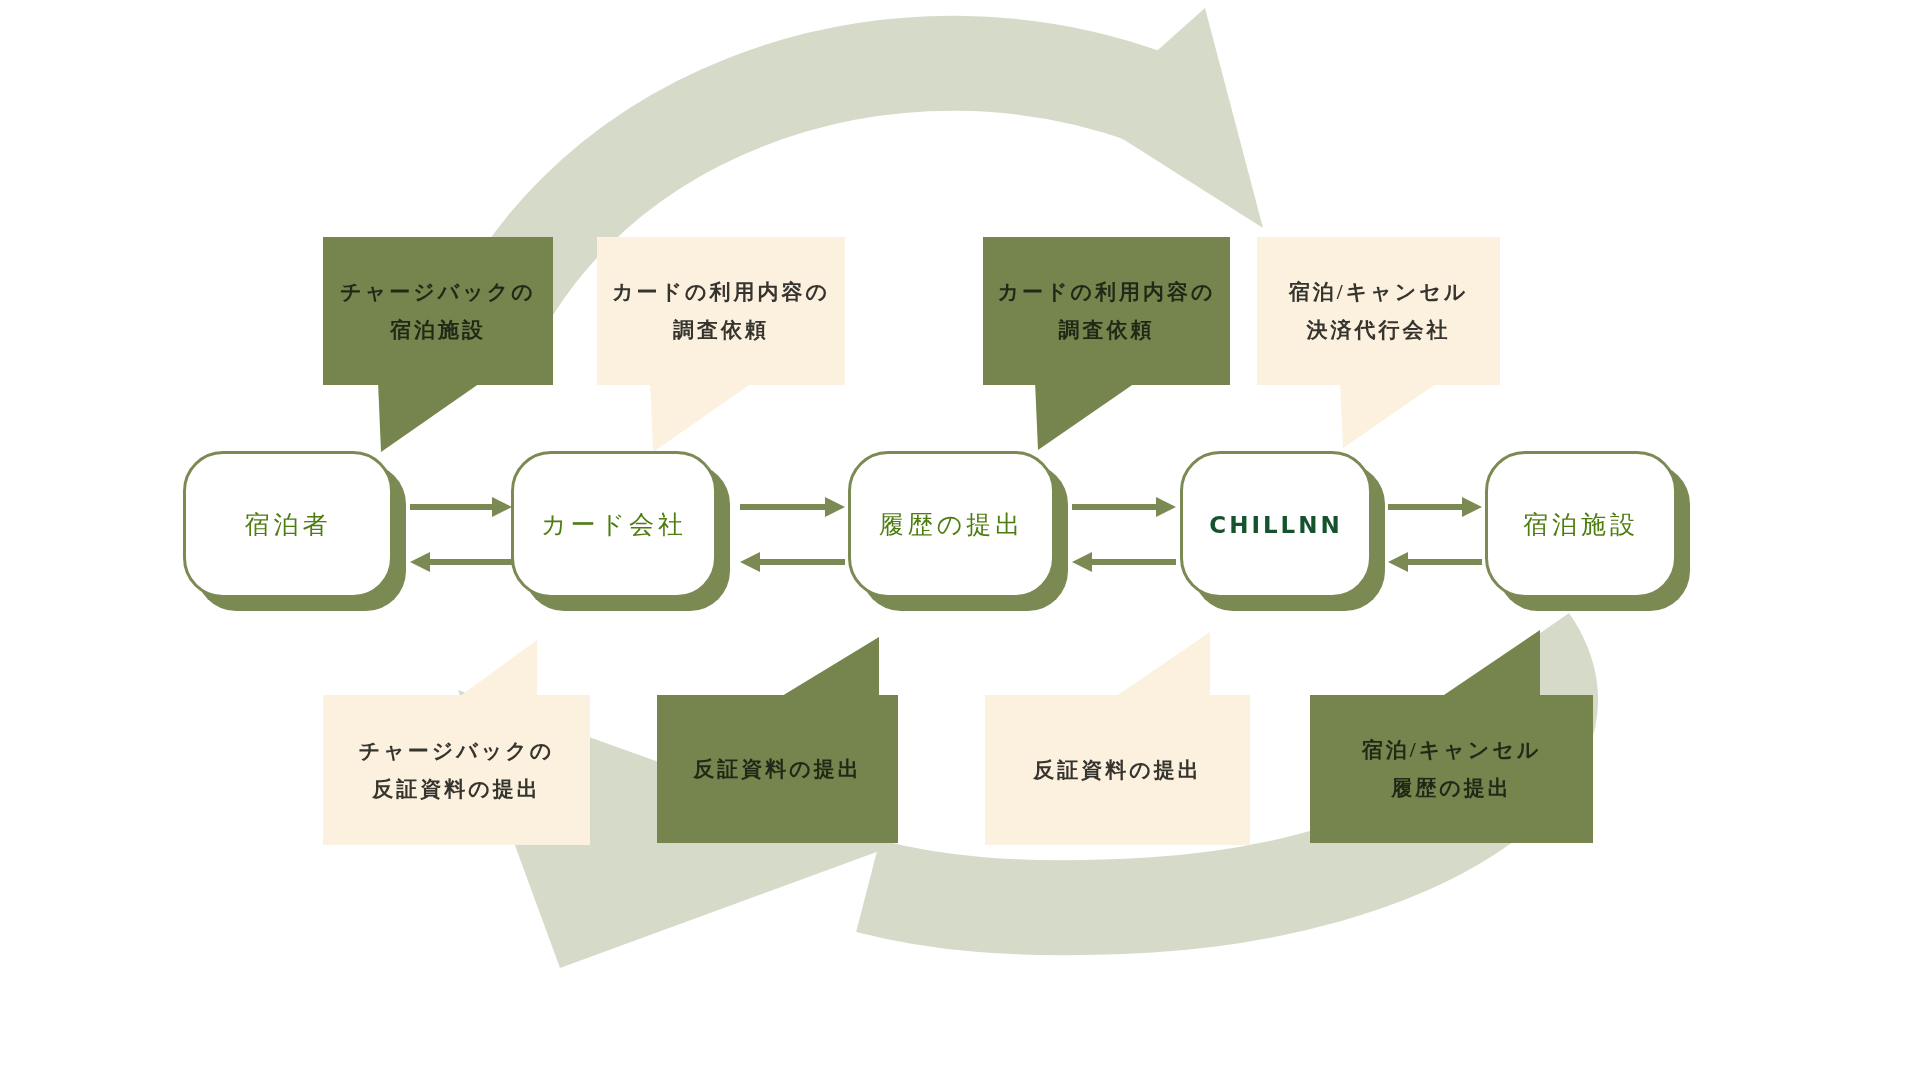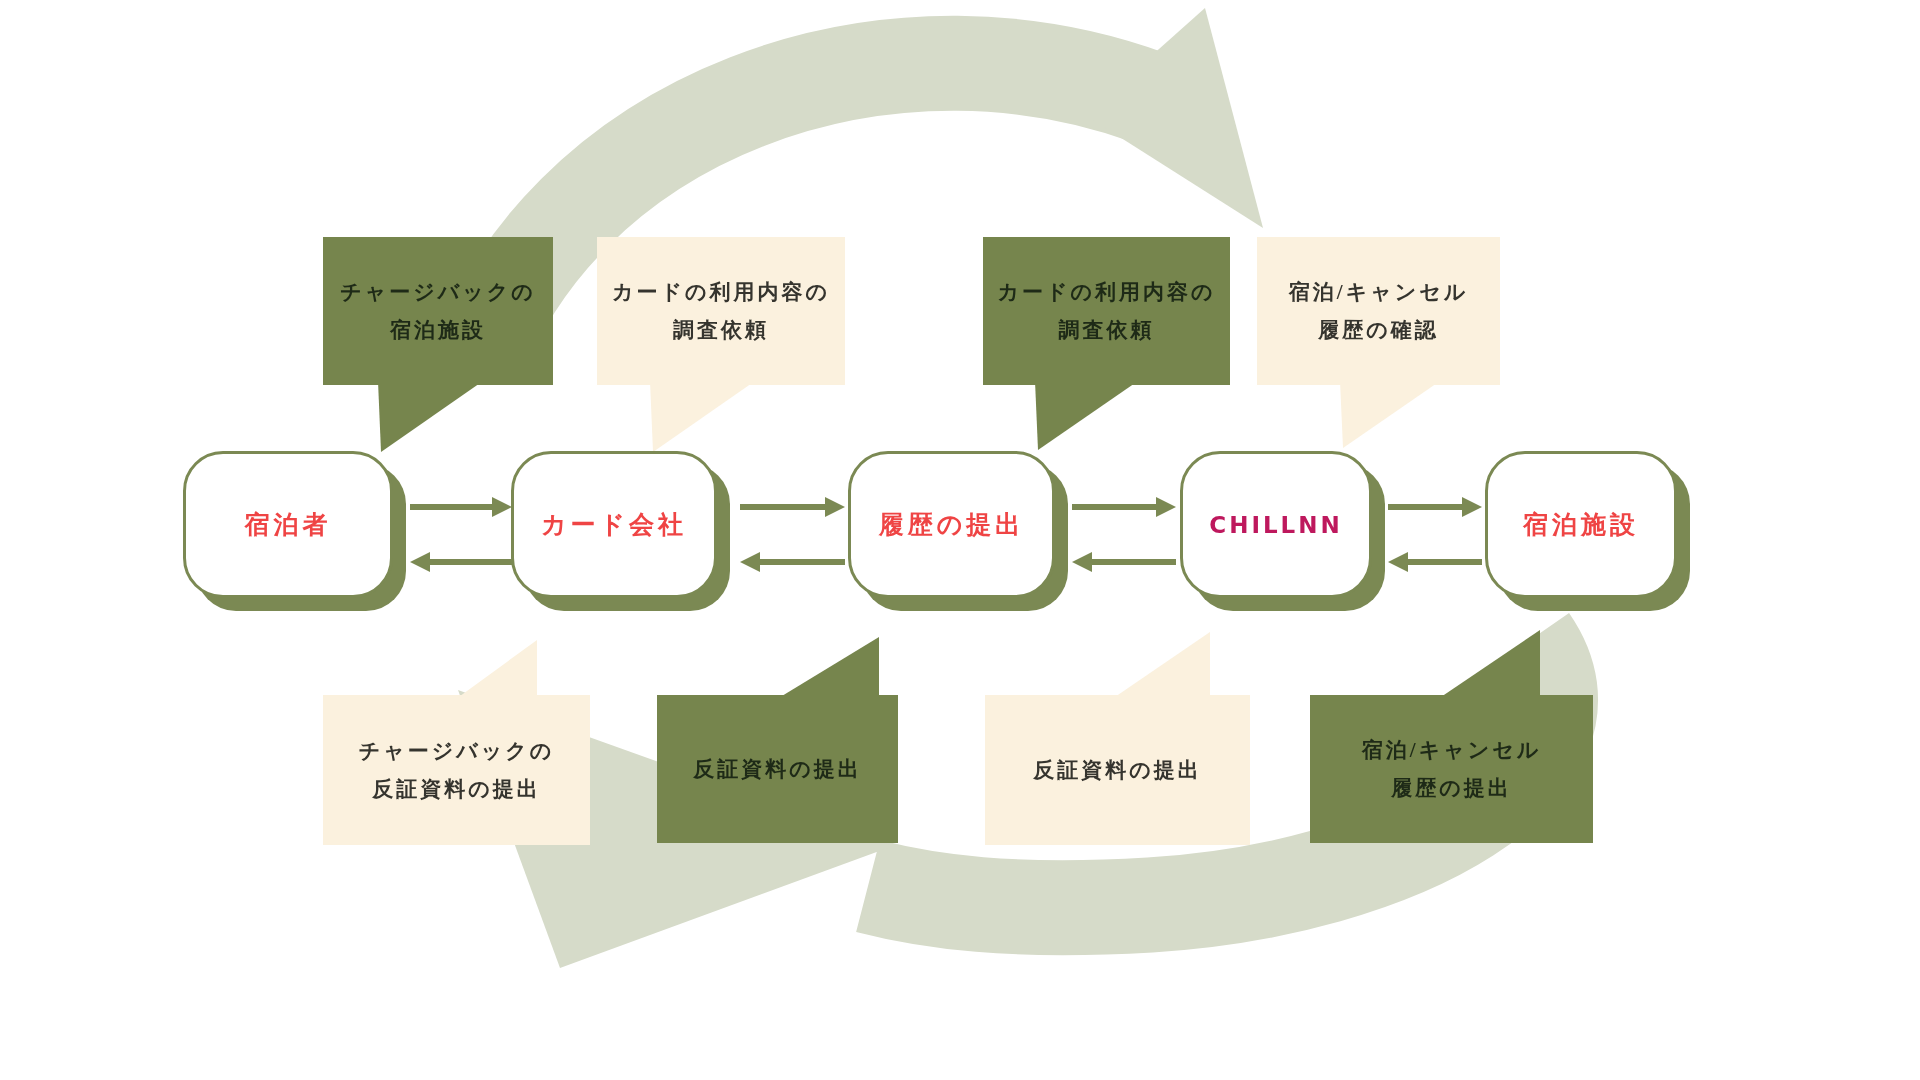--- a/index.html
+++ b/index.html
@@ -20,26 +20,26 @@
   #t4{left:1257px;top:237px;width:243px;height:148px;}
   #b1{left:323px;top:695px;width:267px;height:150px;}
   #b2{left:657px;top:695px;width:241px;height:148px;}
   #b3{left:985px;top:695px;width:265px;height:150px;}
   #b4{left:1310px;top:695px;width:283px;height:148px;}
   .node{
     position:absolute;top:451px;height:147px;box-sizing:border-box;
     background:#FFFFFF;border:3px solid #7B8953;border-radius:40px;
     box-shadow:13px 13px 0 0 #7B8953;
     display:flex;align-items:center;justify-content:center;
-    font-size:25px;letter-spacing:4px;color:#ef4444;font-weight:700;white-space:nowrap;
+    font-size:25px;letter-spacing:4px;color:#4d7c0f;font-weight:400;white-space:nowrap;
   }
   #n1{left:183px;width:210px;}
   #n2{left:511px;width:206px;}
   #n3{left:848px;width:207px;}
-  #n4{left:1180px;width:192px;font-weight:800;font-size:23px;letter-spacing:3px;color:#be185d;}
+  #n4{left:1180px;width:192px;font-weight:800;font-size:23px;letter-spacing:3px;color:#14532d;}
   #n5{left:1485px;width:192px;text-align:right;}
 </style>
 </head>
 <body>
 
 <div class="canvas">
 
   <svg class="layer" viewBox="0 0 1920 1080">
     <path d="M 478 360 A 500 430 0 0 1 1150 98" fill="none" stroke="#D6DBC9" stroke-width="95"></path>
     <polygon points="1085,115 1205,8 1263,228" fill="#D6DBC9"></polygon>
@@ -65,21 +65,21 @@
   <div class="bubble cream" id="t2">
     <span>カードの利用内容の</span>
     <span>調査依頼</span>
   </div>
   <div class="bubble green" id="t3">
     <span>カードの利用内容の</span>
     <span>調査依頼</span>
   </div>
   <div class="bubble cream" id="t4">
     <span>宿泊/キャンセル</span>
-    <span>履歴の確認</span>
+    <span>決済代行会社</span>
   </div>
 
   <div class="bubble cream" id="b1">
     <span>チャージバックの</span>
     <span>反証資料の提出</span>
   </div>
   <div class="bubble green" id="b2">
     <span>反証資料の提出</span>
     <span></span>
   </div>

